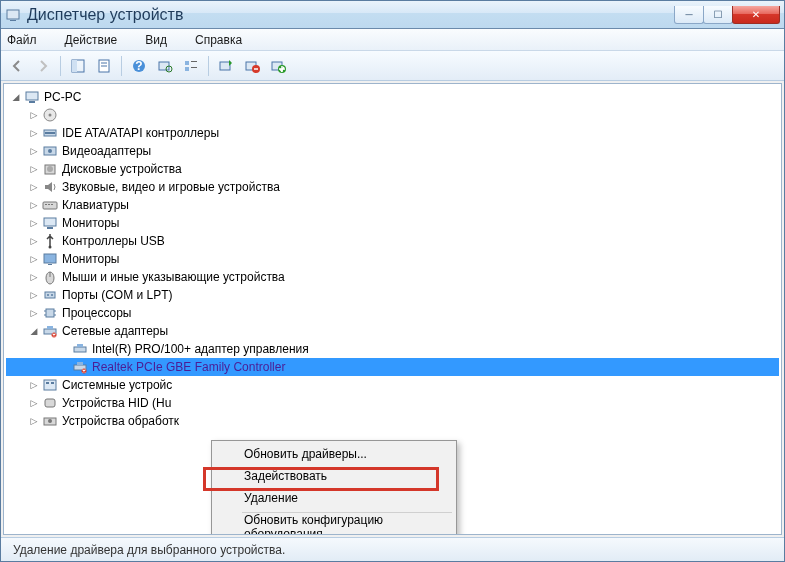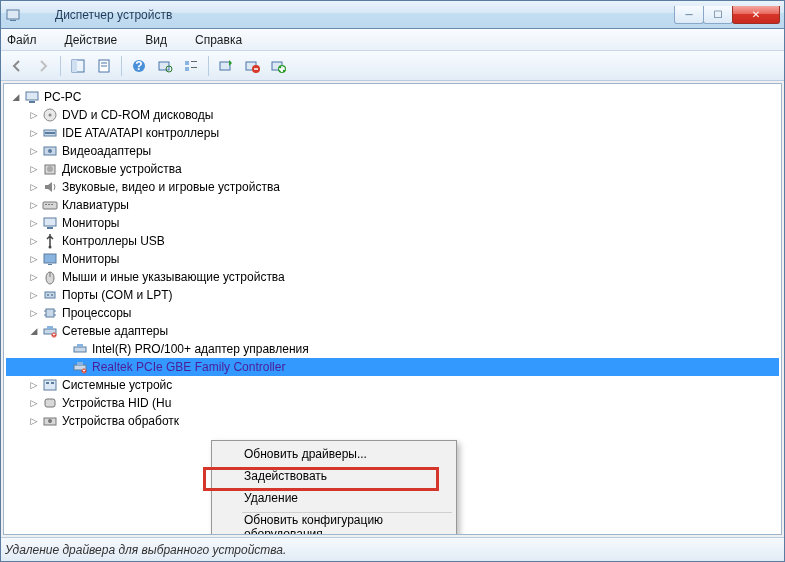--- a/index.html
+++ b/index.html
@@ -2,21 +2,21 @@
 <html><head>
 <meta charset="utf-8">
 <style>
 * { margin: 0; padding: 0; box-sizing: border-box; font-family: "Segoe UI", Tahoma, sans-serif; font-size: 12px; }
 body { background: #fff; width: 785px; height: 562px; overflow: hidden; position: relative; }
 
 .window { width: 785px; height: 562px; border: 1px solid #5a7ca0; display: flex; flex-direction: column; background: #f0f0f0; }
 
 .titlebar { height: 28px; background: linear-gradient(to bottom, #eaf3fb 0%, #d7e8f7 45%, #c3ddf1 46%, #bdd9ef 100%); display: flex; align-items: center; padding: 0 4px; border-bottom: 1px solid #6b8aab; }
 .titlebar .app-icon { width: 16px; height: 16px; margin-right: 6px; }
-.titlebar .title { flex: 1; color: #1f3b5a; font-size: 12px; margin-left: 28px; }
+.titlebar .title { flex: 1; color: #1f3b5a; font-size: 16px; }
 .win-btns { display: flex; gap: 0; margin-left: auto; }
 .win-btn { width: 30px; height: 18px; border: 1px solid #8aa7c7; border-top: none; background: linear-gradient(to bottom,#f7fbff,#dceaf7); display:flex; align-items:center; justify-content:center; font-size:10px; color:#3a5a7a; border-radius: 0 0 3px 3px; margin-left:-1px;}
 .win-btn.close { width: 48px; background: linear-gradient(to bottom,#f5a7a0 0%,#e86a5f 45%,#d6372a 46%,#c92a1d 100%); color:#fff; border-color:#9c2e24; }
 
 .menubar { height: 22px; background: linear-gradient(to bottom,#fafcfe,#e9f1f9); display:flex; align-items:center; padding: 0 6px; gap: 28px; border-bottom:1px solid #c9d8e8; }
 .menubar span { color:#1a1a1a; cursor: default; }
 
 .toolbar { height: 30px; background: linear-gradient(to bottom,#f7fbff,#e3edf7); display:flex; align-items:center; padding: 0 4px; gap:2px; border-bottom:1px solid #b8cde2;}
 .tb-btn { width:24px; height:24px; display:flex; align-items:center; justify-content:center; border:1px solid transparent; border-radius:3px; }
 .tb-sep { width:1px; height:20px; background:#b8cde2; margin:0 3px; }
@@ -35,21 +35,21 @@
 
 .indent-0 { padding-left: 2px; }
 .indent-1 { padding-left: 20px; }
 .indent-2 { padding-left: 50px; text-align: right; }
 
 .context-menu { position:absolute; left:207px; top:356px; width:246px; background:#f1f1f1; border:1px solid #979797; box-shadow: 3px 3px 6px rgba(0,0,0,0.25); padding:2px; }
 .cm-item { height:22px; display:flex; align-items:center; padding: 0 18px 0 30px; color:#000; }
 .cm-sep { height:1px; background:#d0d0d0; margin:3px 2px 3px 28px; }
 .cm-highlight { position:absolute; border:3px solid #d4372a; left:199px; top:383px; width:236px; height:24px; pointer-events:none; }
 
-.statusbar { height:24px; background: linear-gradient(to bottom,#f5f9fd,#e2ecf6); border-top:1px solid #b8cde2; display:flex; align-items:center; padding:0 4px; color:#333;font-style:italic; }
+.statusbar { height:24px; background: linear-gradient(to bottom,#f5f9fd,#e2ecf6); border-top:1px solid #b8cde2; display:flex; align-items:center; padding:0 12px; color:#333; }
 
 
 .ico { width:16px; height:16px; }
 </style>
 </head>
 <body>
 
 <div class="window">
 
   <div class="titlebar">
@@ -160,21 +160,20 @@
         <ul id="device-categories">
             <li>
               <div class="node indent-1">
                 <span class="expander">▷</span>
                 <span class="dev-icon">
                   <svg class="ico" viewBox="0 0 16 16">
                     <circle cx="8" cy="8" r="6" fill="#e8e8e8" stroke="#888"></circle>
                     <circle cx="8" cy="8" r="1.5" fill="#888"></circle>
                   </svg>
                 </span>
-                <span class="label">DVD и CD-ROM дисководы</span>
               </div>
             </li>
             <li>
               <div class="node indent-1">
                 <span class="expander">▷</span>
                 <span class="dev-icon">
                   <svg class="ico" viewBox="0 0 16 16">
                     <rect x="2" y="5" width="12" height="6" fill="#c8d8e8" stroke="#5a7ca0"></rect>
                     <rect x="3" y="7" width="10" height="2" fill="#5a7ca0"></rect>
                   </svg>

